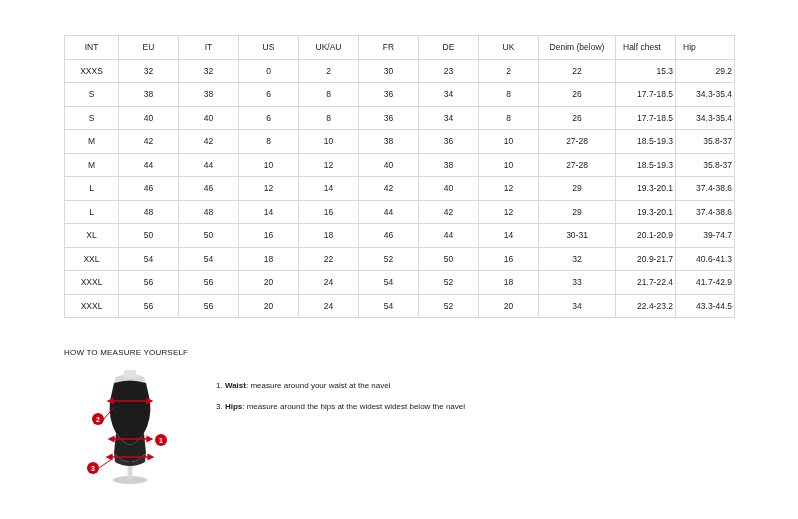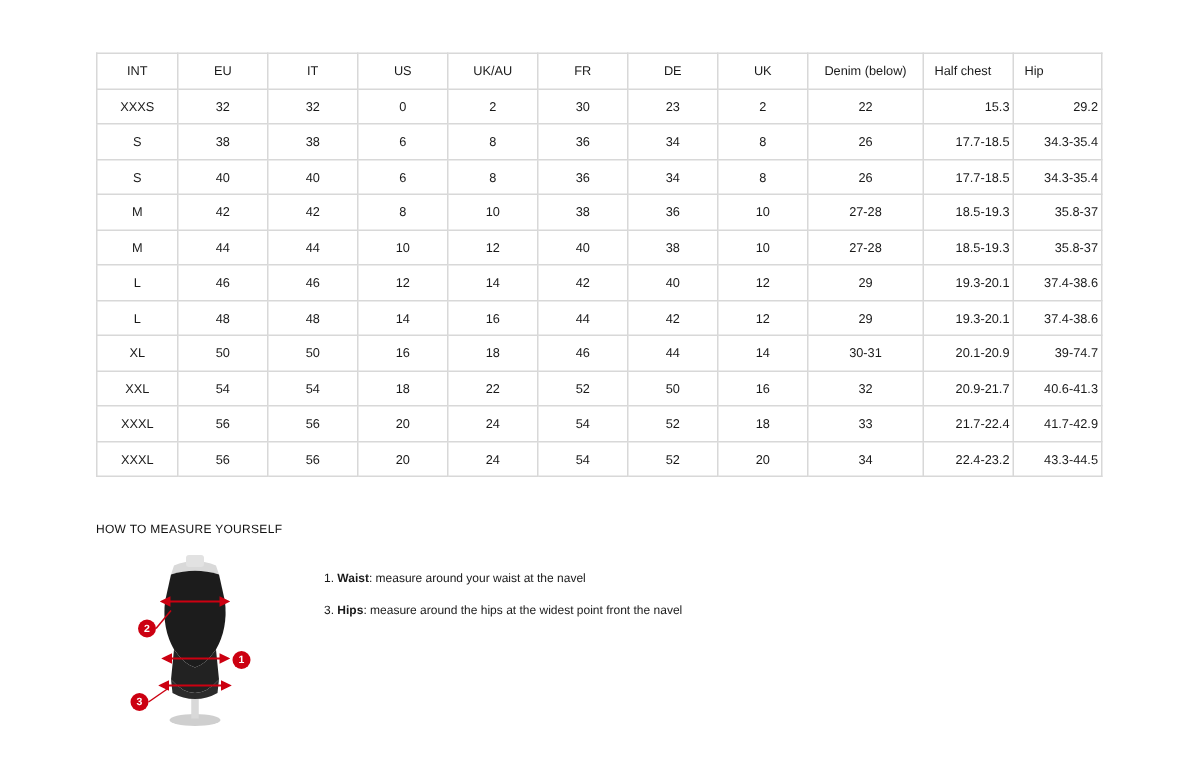--- a/index.html
+++ b/index.html
@@ -343,18 +343,18 @@
           <line x1="40" y1="52" x2="50" y2="40" stroke="#cc0011" stroke-width="1"></line>
           <line x1="35" y1="101" x2="48" y2="92" stroke="#cc0011" stroke-width="1"></line>
         </svg>
         <div class="badge badge-1">1</div>
         <div class="badge badge-2">2</div>
         <div class="badge badge-3">3</div>
       </div>
 
       <div class="instructions" id="instructions">
           <div class="line"><span>1.</span> <b>Waist</b><span>: measure around your waist at the navel</span></div>
-          <div class="line"><span>3.</span> <b>Hips</b><span>: measure around the hips at the widest point front the navel</span></div>
+          <div class="line"><span>3.</span> <b>Hips</b><span>: measure around the hips at the widest widest below the navel</span></div>
         </div>
     </div>
   </div>
 
 </div>
 
 </body></html>

